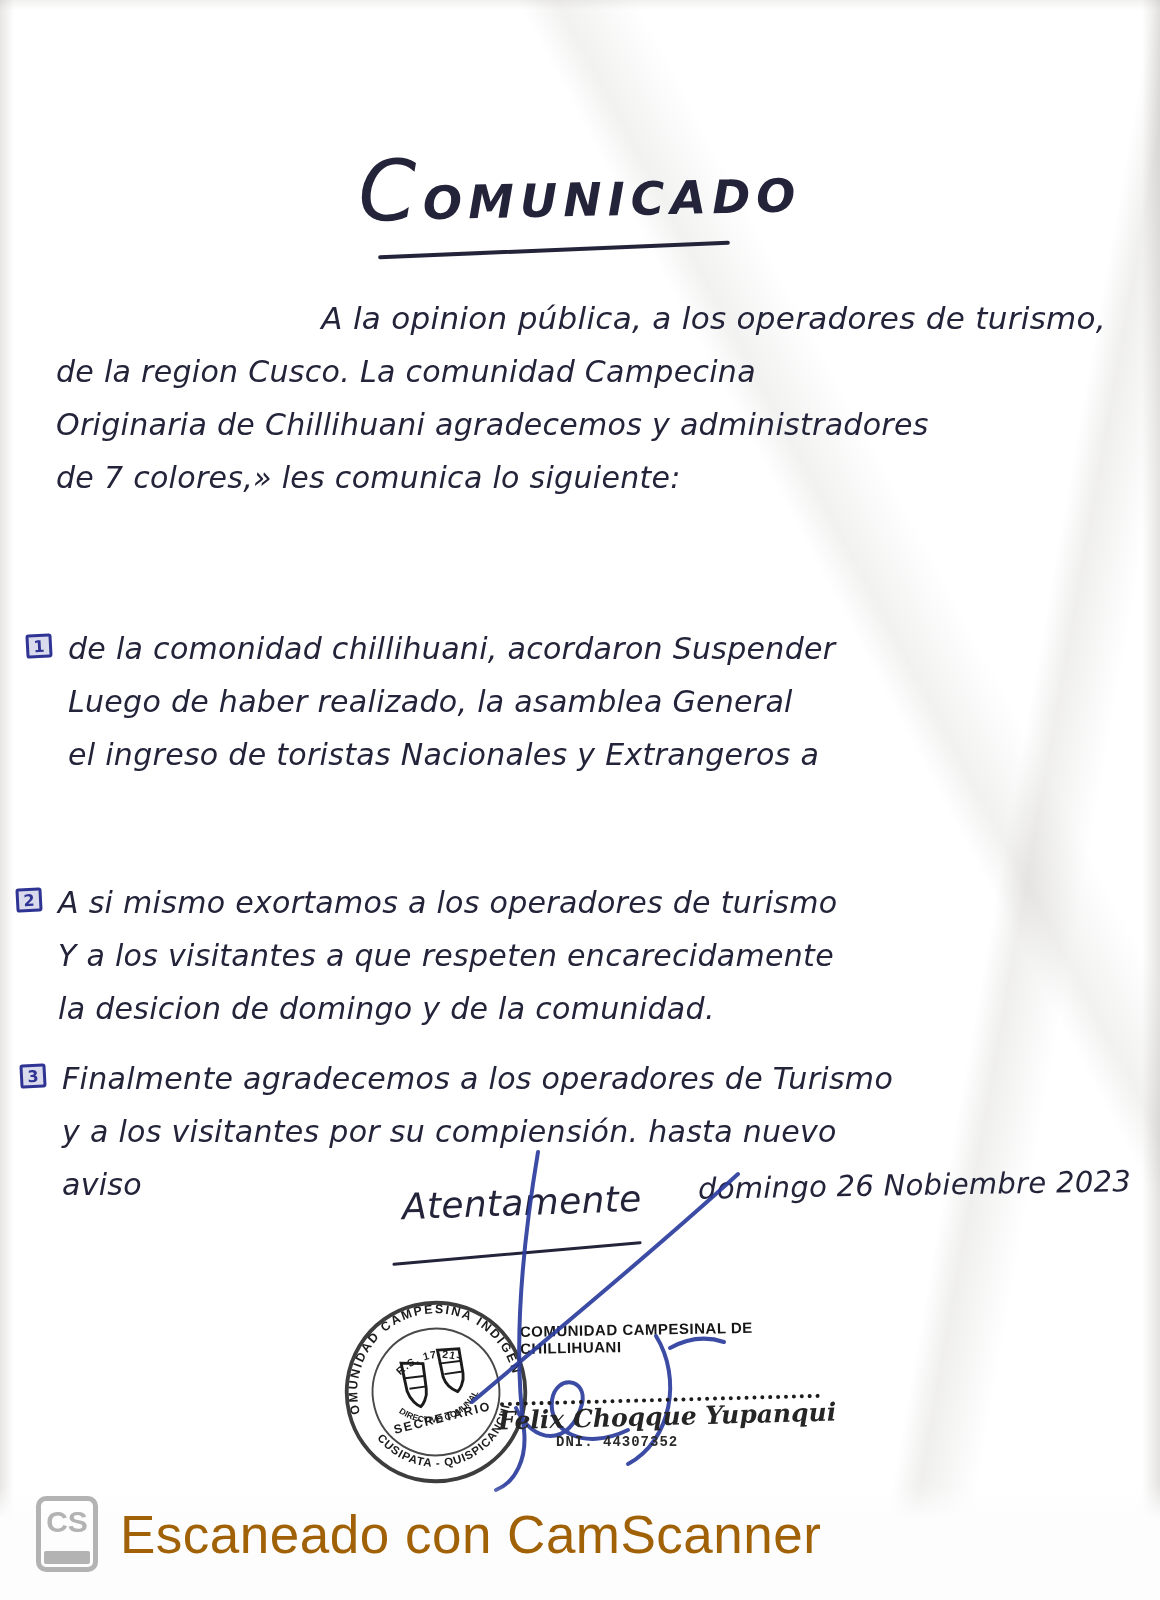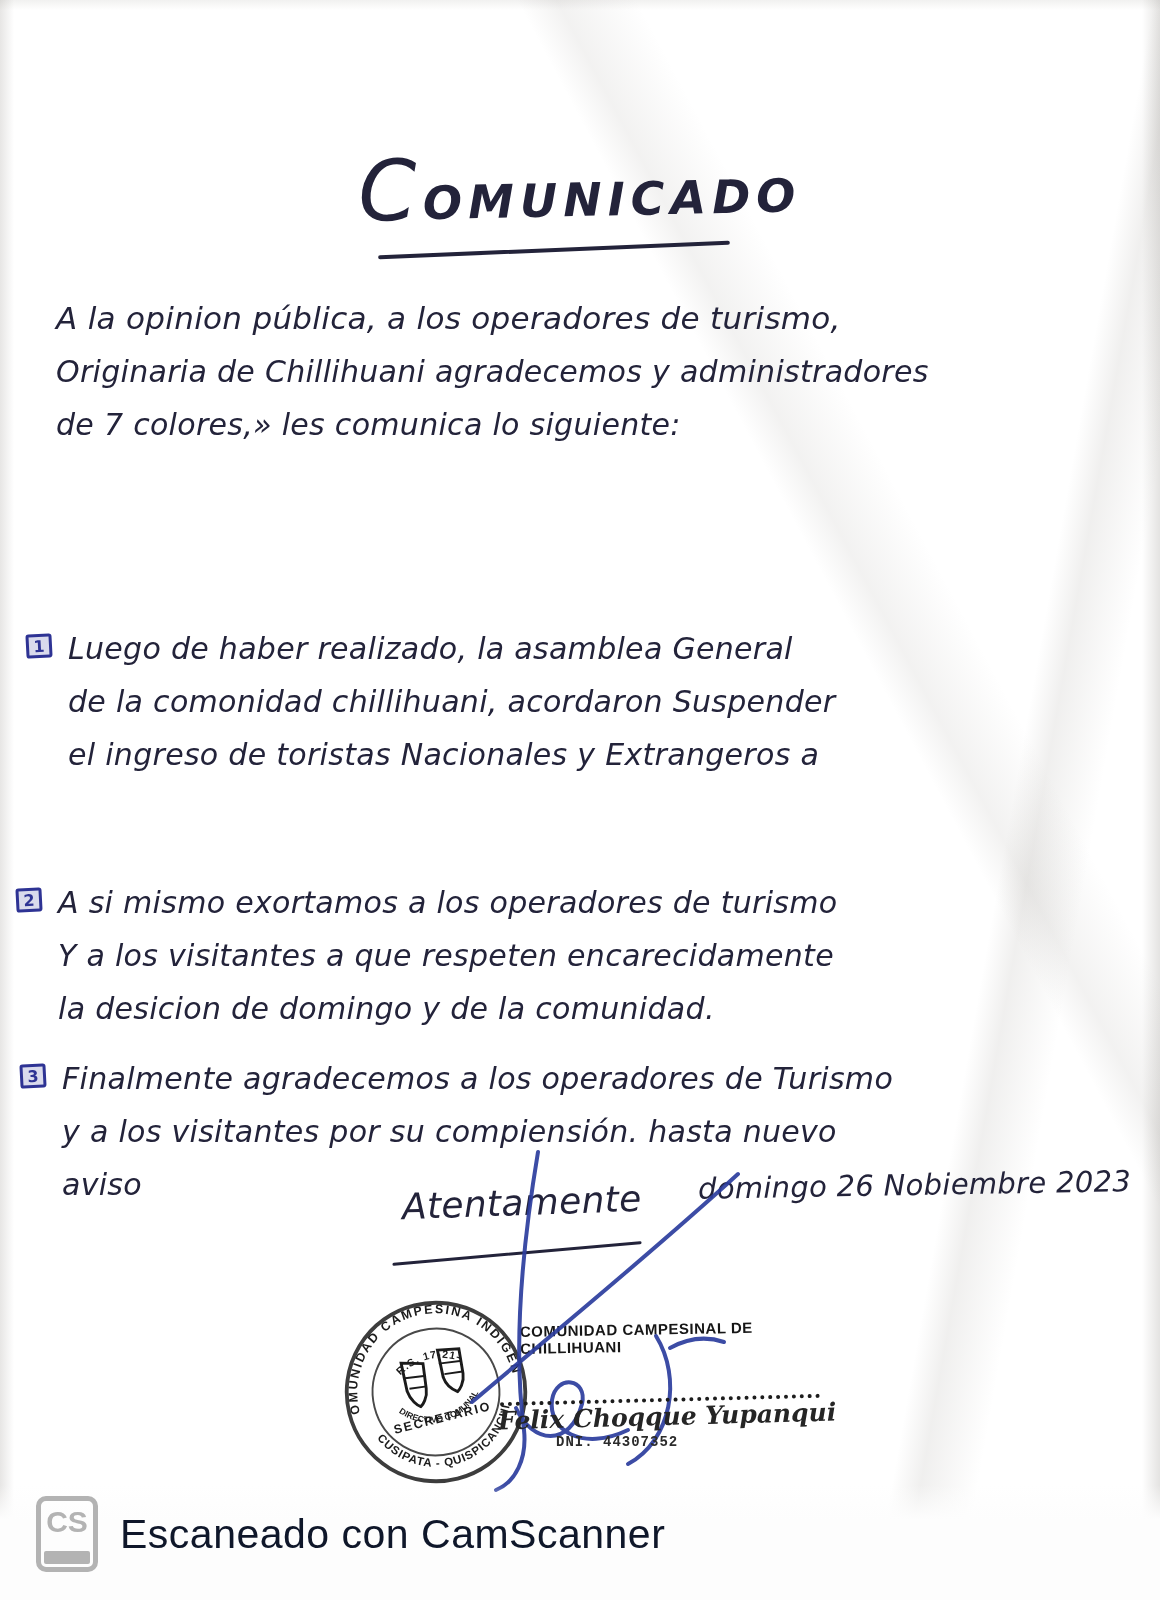--- a/index.html
+++ b/index.html
@@ -46,21 +46,21 @@
     position: absolute; top: 248px; left: 378px;
     width: 352px; height: 4px;
     background: #23233a; border-radius: 3px;
     transform: rotate(-2.4deg);
   }
 
   .intro {
     position: absolute; top: 292px; left: 56px; width: 1050px;
     font-size: 30px; line-height: 53px;
   }
-  .intro .hw-line:first-child { font-size: 31px; }
+  .intro .hw-line:first-child { font-size: 31px; text-align: right; }
 
   .item { position: absolute; display: flex; align-items: flex-start; }
   .item-1 { top: 622px;  left: 26px; width: 1100px; }
   .item-2 { top: 876px;  left: 16px; width: 1110px; }
   .item-3 { top: 1052px; left: 20px; width: 1110px; }
   .bullet {
     flex: 0 0 auto;
     width: 26px; height: 24px;
     margin: 12px 16px 0 0;
     border: 3px solid #2e3394;
@@ -130,46 +130,47 @@
     text-align: center;
     font-family: "Liberation Sans", sans-serif;
     font-size: 30px; font-weight: bold; color: #b3b3b3;
   }
   .cs-logo-bar {
     position: absolute; left: 3px; right: 3px; bottom: 3px; height: 13px;
     background: #b3b3b3; border-radius: 2px;
   }
   .watermark-text {
     font-family: "Liberation Sans", sans-serif;
-    font-size: 41px; color: #0f172a; letter-spacing: 0.5px;
+    font-size: 53px; color: #a16207; letter-spacing: 0.5px;
   }
 
   .seal-text { font-family: "Liberation Sans", sans-serif; font-weight: bold; fill: #1b1b1b; }
 </style>
 </head>
 <body>
 
 <div class="page">
 
   <div class="title-wrap">
     <span class="doc-title hw">COMUNICADO</span>
   </div>
   <div class="title-underline"></div>
 
   <div class="intro hw">
     <div class="hw-line">A la opinion pública, a los operadores de turismo,</div>
+    <div class="hw-line">de la region Cusco. La comunidad Campecina</div>
     <div class="hw-line">Originaria de Chillihuani agradecemos y administradores</div>
     <div class="hw-line">de 7 colores,» les comunica lo siguiente:</div>
   </div>
 
   <div class="item item-1">
     <span class="bullet">1</span>
     <div class="item-lines hw">
+      <div>de la comonidad chillihuani, acordaron Suspender</div>
       <div>Luego de haber realizado, la asamblea General</div>
-      <div>de la comonidad chillihuani, acordaron Suspender</div>
       <div>el ingreso de toristas Nacionales y Extrangeros a</div>
     </div>
   </div>
 
   <div class="item item-2">
     <span class="bullet">2</span>
     <div class="item-lines hw">
       <div>A si mismo exortamos a los operadores de turismo</div>
       <div>Y a los visitantes a que respeten encarecidamente</div>
       <div>la desicion de domingo y de la comunidad.</div>

